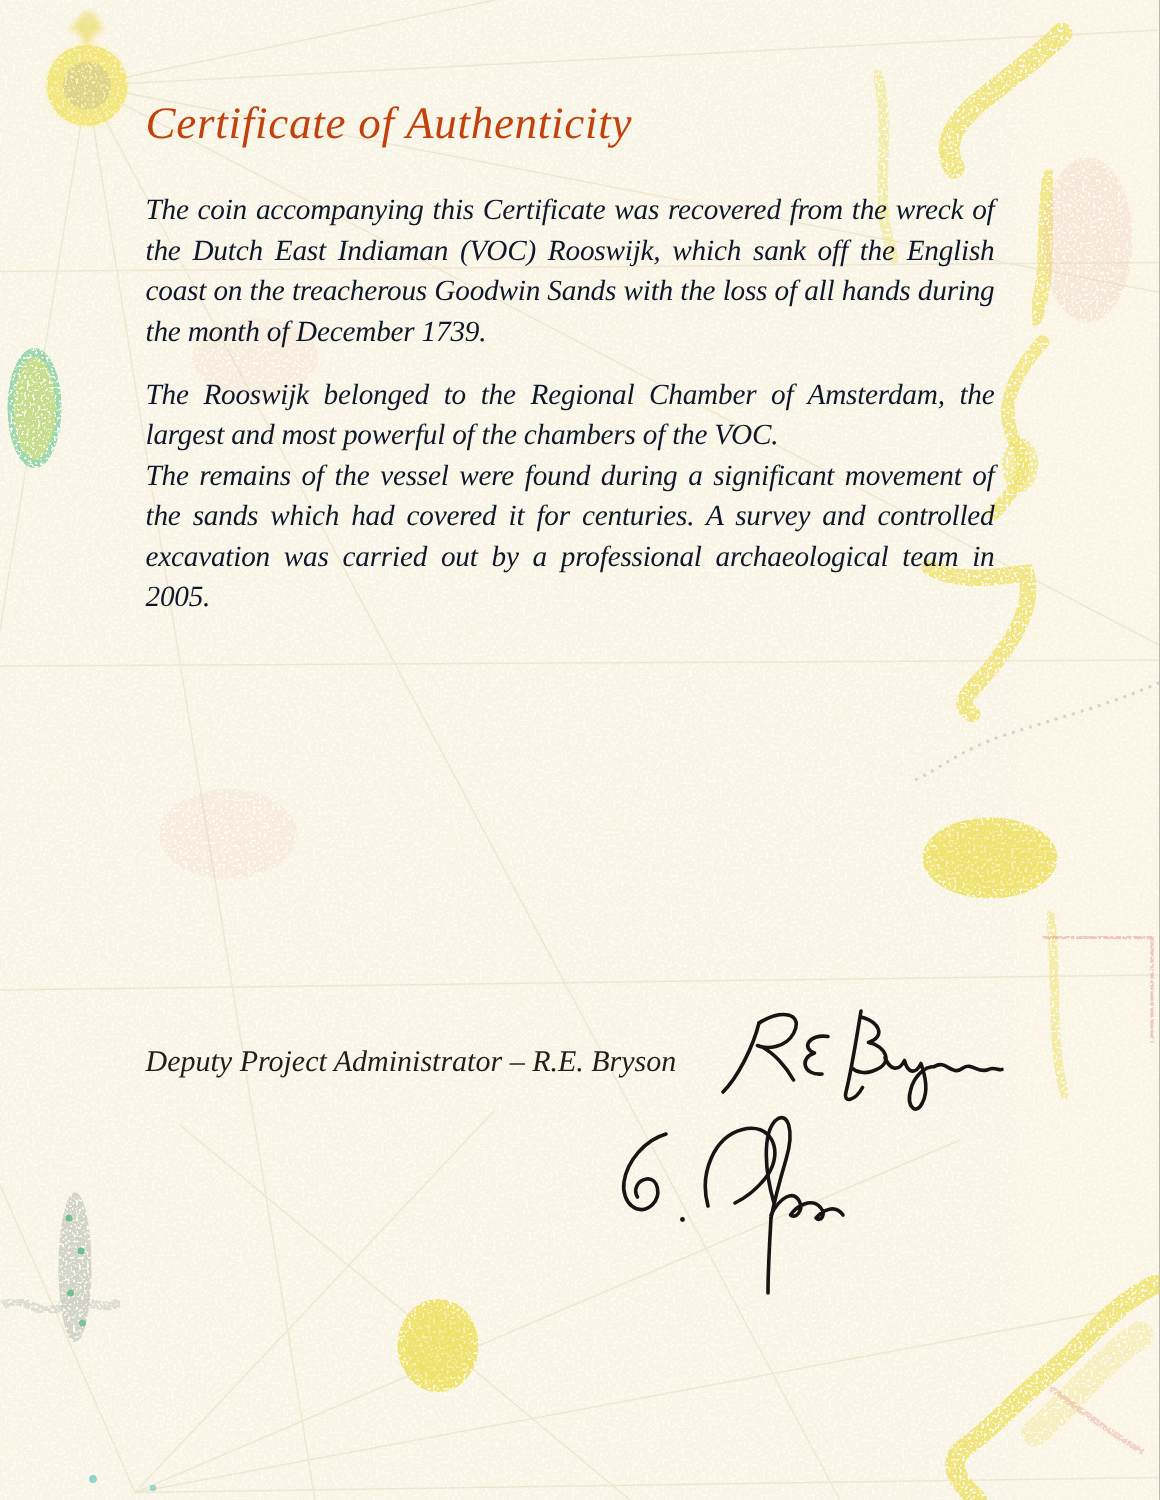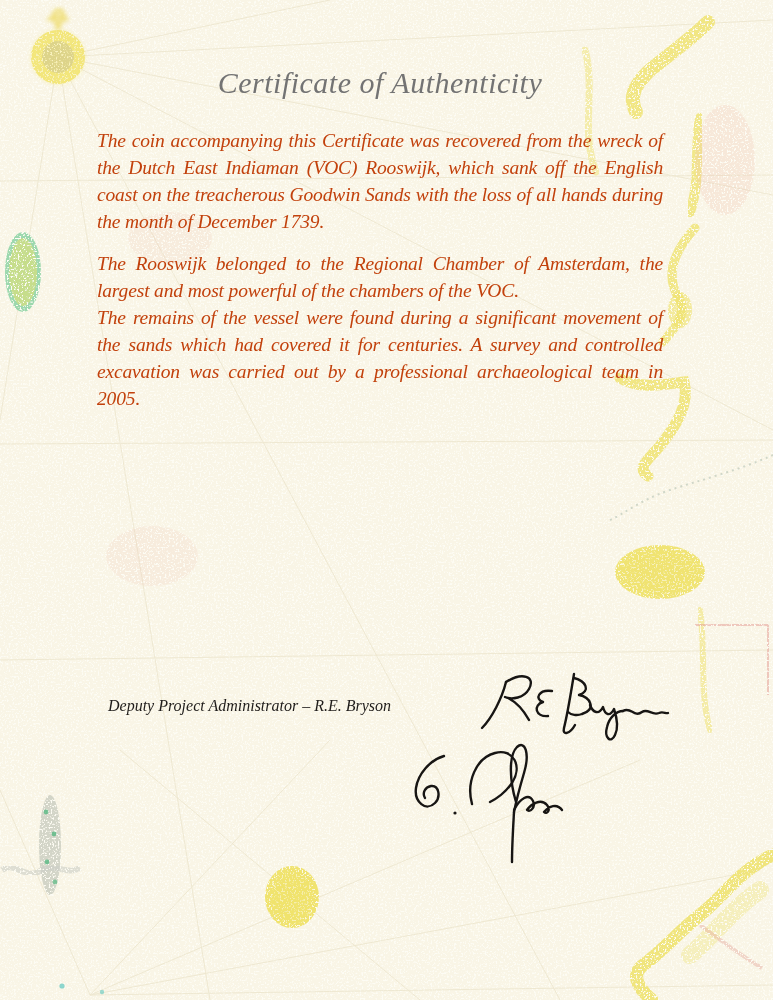--- a/index.html
+++ b/index.html
@@ -5,33 +5,33 @@
   html,body{margin:0;padding:0;background:#888;}
   .page{
     position:relative;width:773px;height:1000px;margin:0 auto;
     background:#fdfcf4;overflow:hidden;
     font-family:"Liberation Serif", serif;
     color:#221f1d;
   }
   .watermark{position:absolute;inset:0;width:773px;height:1000px;pointer-events:none;}
   .content{position:absolute;left:97px;top:0;width:566px;}
   .title{
-    margin:66px 0 27px 0;text-align:center;
+    margin:66px 0 27px 0;
     font-style:italic;font-weight:normal;
-    font-size:30px;letter-spacing:.5px;color:#737373;
+    font-size:30px;letter-spacing:.5px;color:#c2410c;
   }
   .para{
     margin:0 0 15px 0;
     font-style:italic;font-size:19.5px;line-height:27px;letter-spacing:-.15px;
-    text-align:justify;white-space:pre-line;color:#c2410c;
+    text-align:justify;white-space:pre-line;color:#0f172a;
   }
   .para.gap{margin-bottom:19px;}
   .sig-label{
-    position:absolute;left:97px;font-style:italic;font-size:16px;
-    white-space:nowrap;color:#201d1b;margin-left:11px;
+    position:absolute;left:97px;font-style:italic;font-size:20px;
+    white-space:nowrap;color:#201d1b;
   }
   .sig-label.first{top:697px;}
   .sig-label.second{top:781px;}
   .sig-svg{position:absolute;}
   .sig-svg.first{left:478px;top:668px;}
   .sig-svg.second{left:400px;top:740px;}
   .sig-svg path{fill:none;stroke:#171513;stroke-width:2.4;stroke-linecap:round;stroke-linejoin:round;}
 </style>
 </head>
 <body>

